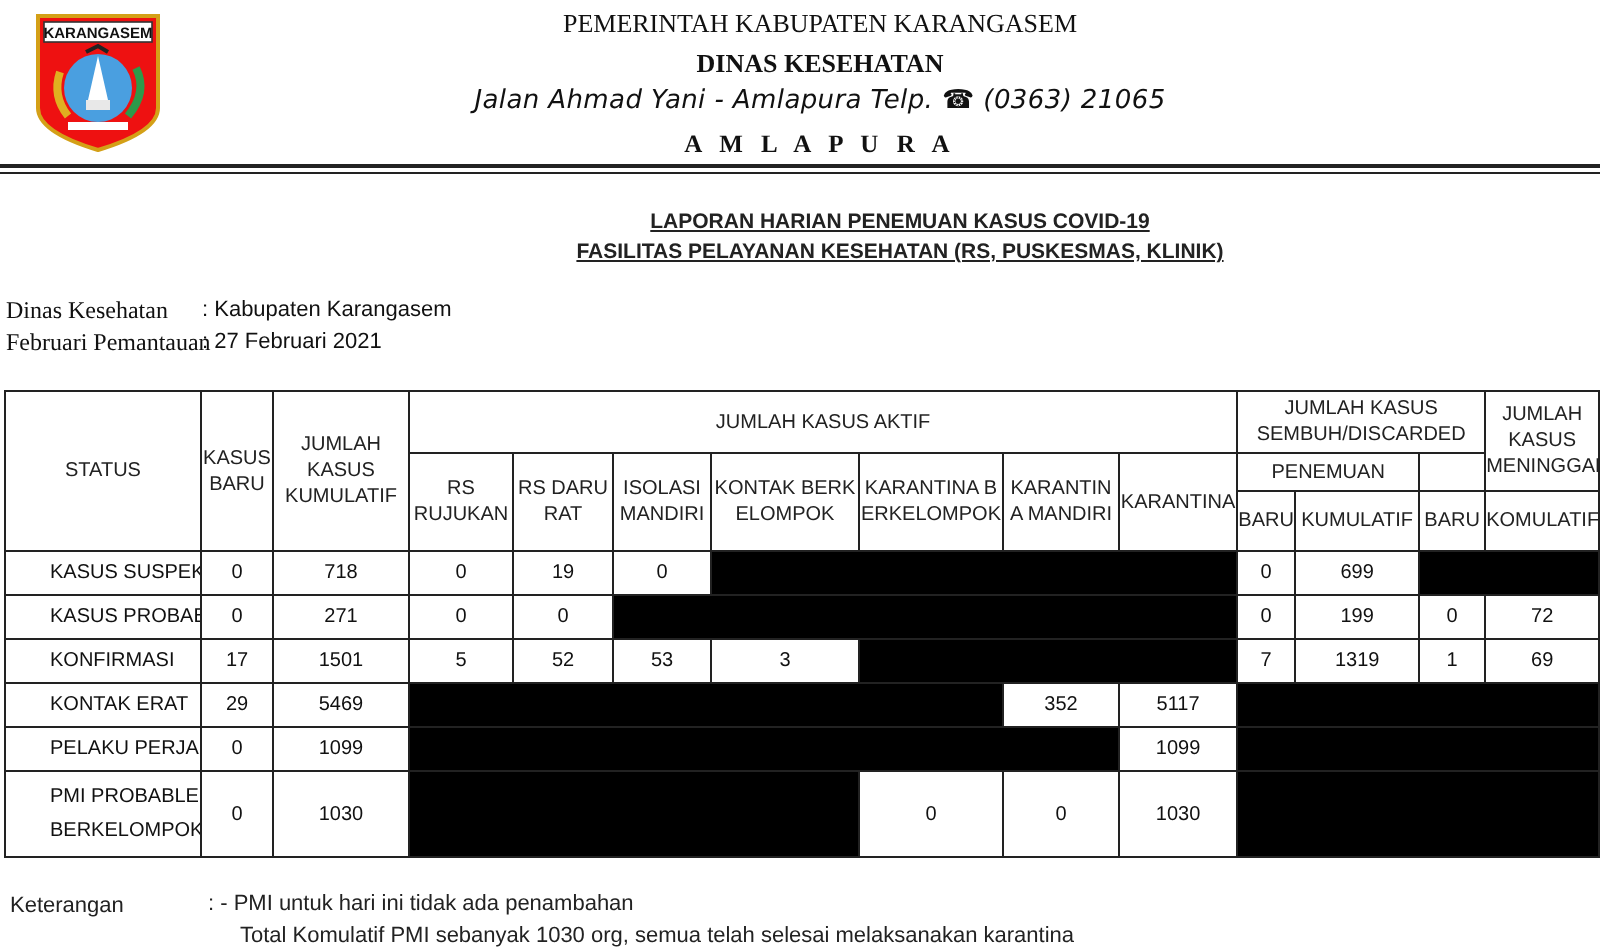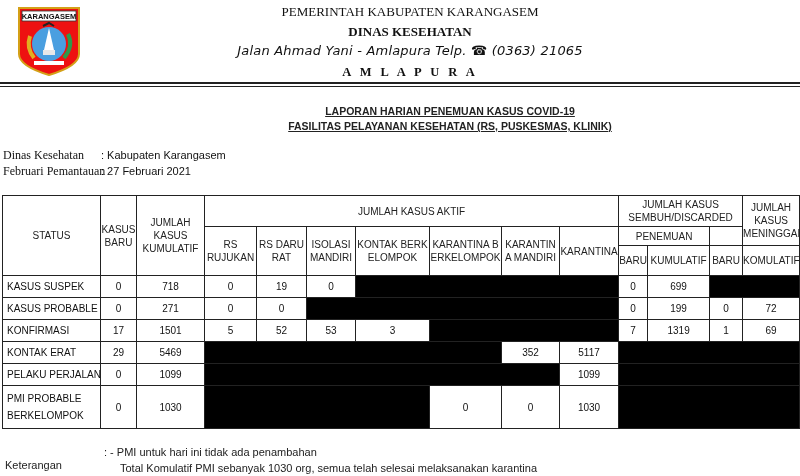--- a/index.html
+++ b/index.html
@@ -22,21 +22,21 @@
   .rt2 { top:120px; }
 
   
   .meta-label { font-family:"Liberation Serif", serif; font-size:12px; }
   .meta-val { font-size:11px; }
 
   
   table.rep { position:absolute; left:2px; top:195px; border-collapse:collapse; table-layout:fixed; width:797px; font-size:10px; }
   table.rep td, table.rep th { border:1.5px solid #222; text-align:center; vertical-align:middle; padding:0; font-weight:normal; line-height:13px; overflow:hidden; white-space:normal; word-break:break-all; }
   table.rep th { color:#222; font-size:10px; }
-  table.rep td.st { text-align:left; padding-left:4px; white-space:nowrap; word-break:normal; }
+  table.rep td.st { text-align:left; padding-left:22px; white-space:nowrap; word-break:normal; }
   table.rep td.blk { background:#000; }
   table.rep tr.body td { height:21px; }
   table.rep tr.body.tall td { height:42px; }
 
   
   .note { font-size:11px; color:#222; }
 </style>
 </head>
 <body>
 
@@ -181,15 +181,15 @@
     <td>1030</td>
     <td class="blk" colspan="4"></td>
     <td>0</td>
     <td>0</td>
     <td>1030</td>
     <td class="blk" colspan="4"></td>
   </tr>
 </tbody>
   </table>
 
-<div class="abs note" style="left:5px; top:459px;">Keterangan</div>
+<div class="abs note" style="left:5px; top:447px;">Keterangan</div>
 <div class="abs note" style="left:104px; top:446px;">: - PMI untuk hari ini tidak ada penambahan</div>
 <div class="abs note" style="left:120px; top:462px;">Total Komulatif PMI sebanyak 1030 org, semua telah selesai melaksanakan karantina</div>
 
 </body></html>

